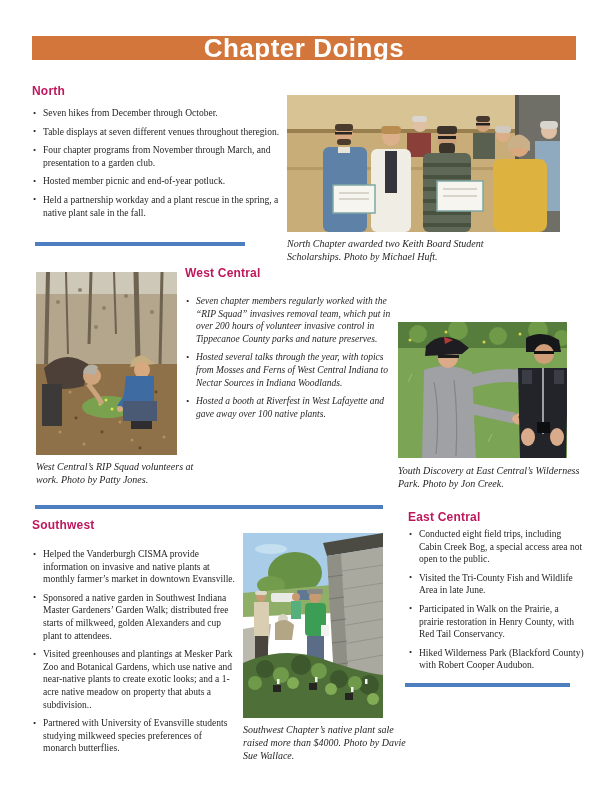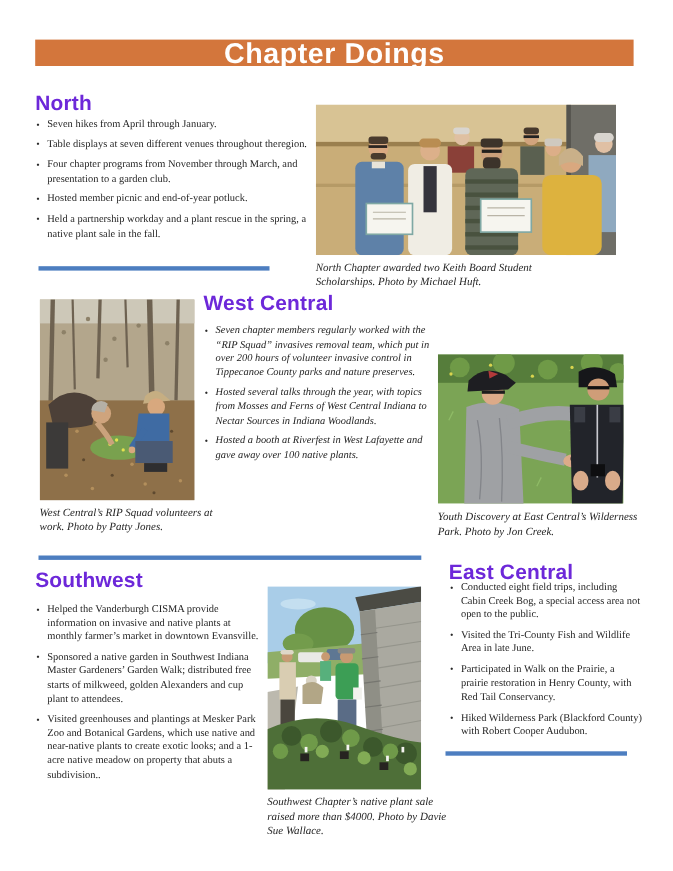--- a/index.html
+++ b/index.html
@@ -3,42 +3,42 @@
 <meta charset="utf-8">
 <style>
   html,body{margin:0;padding:0;background:#fff;}
   .page{position:relative;width:612px;height:792px;background:#fff;overflow:hidden;
         font-family:"Liberation Serif", serif;color:#1f1f1f;}
   .banner{position:absolute;left:32px;top:36px;width:544px;height:24px;
           background:var(--banner,#d3763c);display:flex;align-items:center;justify-content:center;}
   .banner-title{font-family:"Liberation Sans",sans-serif;font-weight:bold;font-size:26px;
           color:#ffffff;letter-spacing:0.5px;margin:0;}
   .sec-h{position:absolute;margin:0;font-family:"Liberation Sans",sans-serif;font-weight:bold;
-          font-size:19px;color:#6d28d9;letter-spacing:0.2px;}
+          font-size:12px;color:#be185d;letter-spacing:0.2px;}
   ul.bullets{position:absolute;margin:0;padding:0;list-style:none;font-size:9.5px;line-height:12.6px;}
   ul.bullets li{position:relative;padding-left:11px;margin-bottom:6px;}
   ul.bullets li::before{content:"\2022";position:absolute;left:1px;top:-0.5px;font-size:9px;color:#2a2a2a;}
   figure{margin:0;}
   .photo{position:absolute;overflow:hidden;}
   .photo svg{display:block;width:100%;height:100%;}
   .caption{position:absolute;font-style:italic;font-size:10px;line-height:13px;color:#262626;}
   .divider{position:absolute;height:3.5px;background:var(--divider,#4d7ec0);}
 </style>
 </head>
 <body>
 
 <div class="page">
 
   <div class="banner">
     <h1 class="banner-title">Chapter Doings</h1>
   </div>
 
   <h2 class="sec-h" style="left:32px;top:84px;">North</h2>
   <ul class="bullets" style="left:32px;top:107px;width:252px;">
-    <li>Seven hikes from April through January.</li>
+    <li>Seven hikes from December through October.</li>
     <li>Table displays at seven different venues throughout theregion.</li>
     <li>Four chapter programs from November through March, and presentation to a garden club.</li>
     <li>Hosted member picnic and end-of-year potluck.</li>
     <li>Held a partnership workday and a plant rescue in the spring, a native plant sale in the fall.</li>
   </ul>
 
   <figure class="photo" style="left:287px;top:95px;width:273px;height:137px;">
     <svg viewBox="0 0 273 137" preserveAspectRatio="none">
       <rect width="273" height="137" fill="#c9ad78"></rect>
       <rect width="273" height="34" fill="#d8c394"></rect>
@@ -222,20 +222,21 @@
   </figure>
   <figcaption class="caption" style="left:398px;top:464px;width:190px;">Youth Discovery at East Central’s Wilderness Park. Photo by Jon Creek.</figcaption>
 
   <div class="divider" style="left:35px;top:505px;width:348px;"></div>
 
   <h2 class="sec-h" style="left:32px;top:518px;">Southwest</h2>
   <ul class="bullets" style="left:32px;top:548px;width:204px;">
     <li>Helped the Vanderburgh CISMA provide information on invasive and native plants at monthly farmer’s market in downtown Evansville.</li>
     <li>Sponsored a native garden in Southwest Indiana Master Gardeners’ Garden Walk; distributed free starts of milkweed, golden Alexanders and cup plant to attendees.</li>
     <li>Visited greenhouses and plantings at Mesker Park Zoo and Botanical Gardens, which use native and near-native plants to create exotic looks; and a 1-acre native meadow on property that abuts a subdivision..</li>
+    <li>Partnered with University of Evansville students studying milkweed species preferences of monarch butterflies.</li>
   </ul>
 
   <figure class="photo" style="left:243px;top:533px;width:140px;height:185px;">
     <svg viewBox="0 0 140 185" preserveAspectRatio="none">
       <rect width="140" height="70" fill="#a9cde8"></rect>
       <ellipse cx="28" cy="16" rx="16" ry="5" fill="#c4dff0"></ellipse>
       <ellipse cx="52" cy="40" rx="27" ry="21" fill="#679145"></ellipse>
       <ellipse cx="28" cy="52" rx="14" ry="9" fill="#739c4c"></ellipse>
       <path d="M0 60 L88 52 L90 80 L0 84 Z" fill="#8fae67"></path>
       <rect x="28" y="60" width="24" height="9" rx="2" fill="#e9e9e6"></rect>

